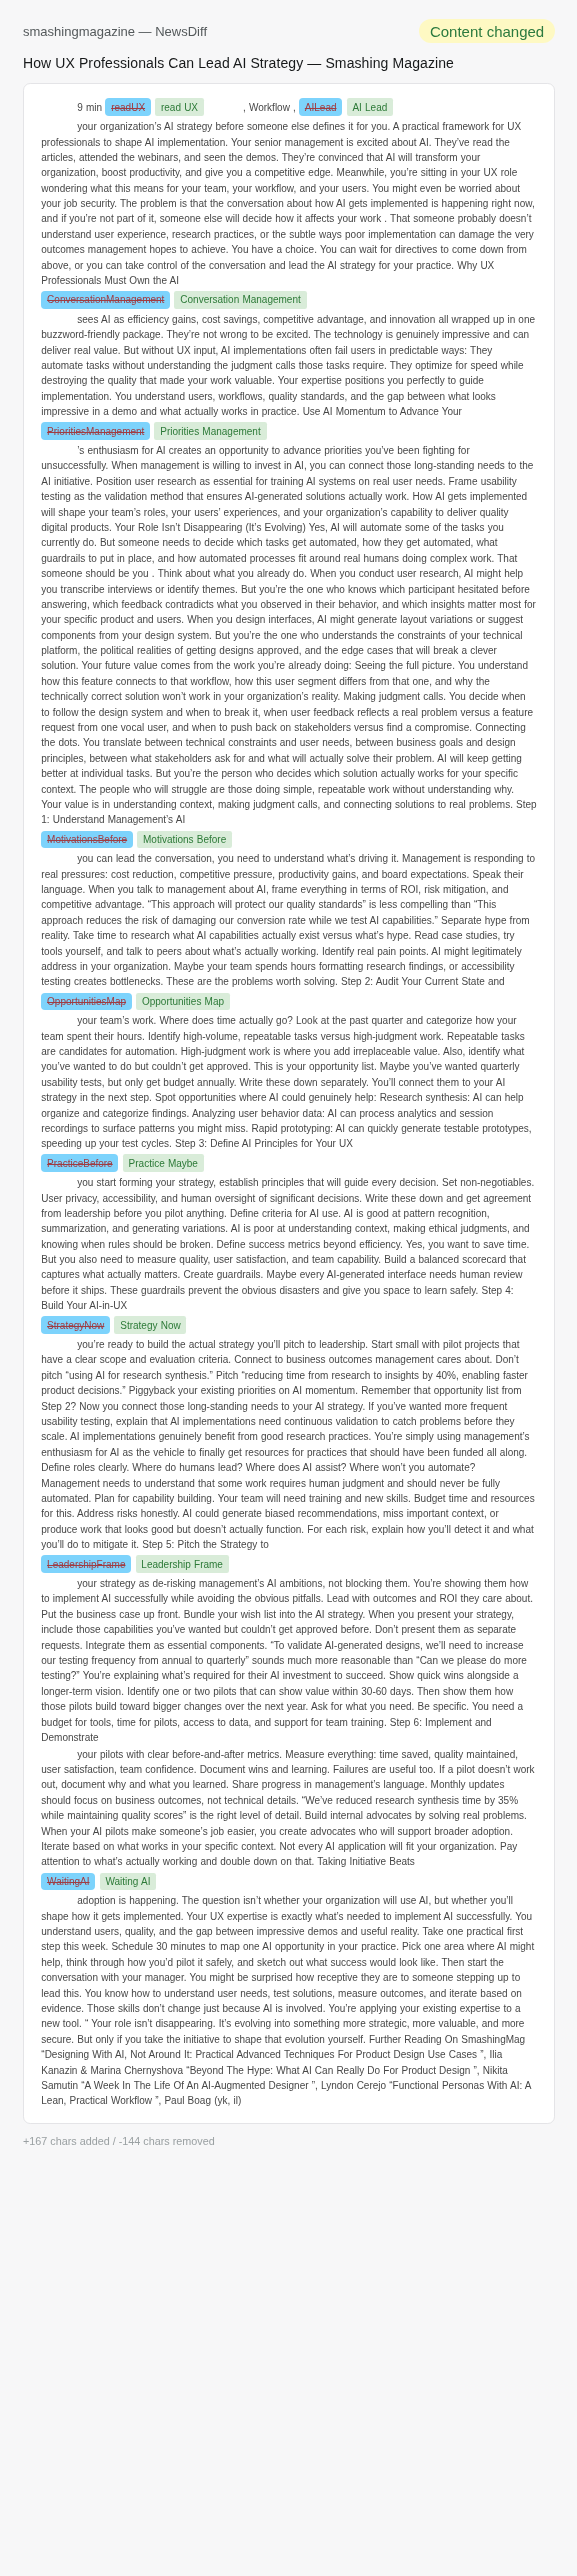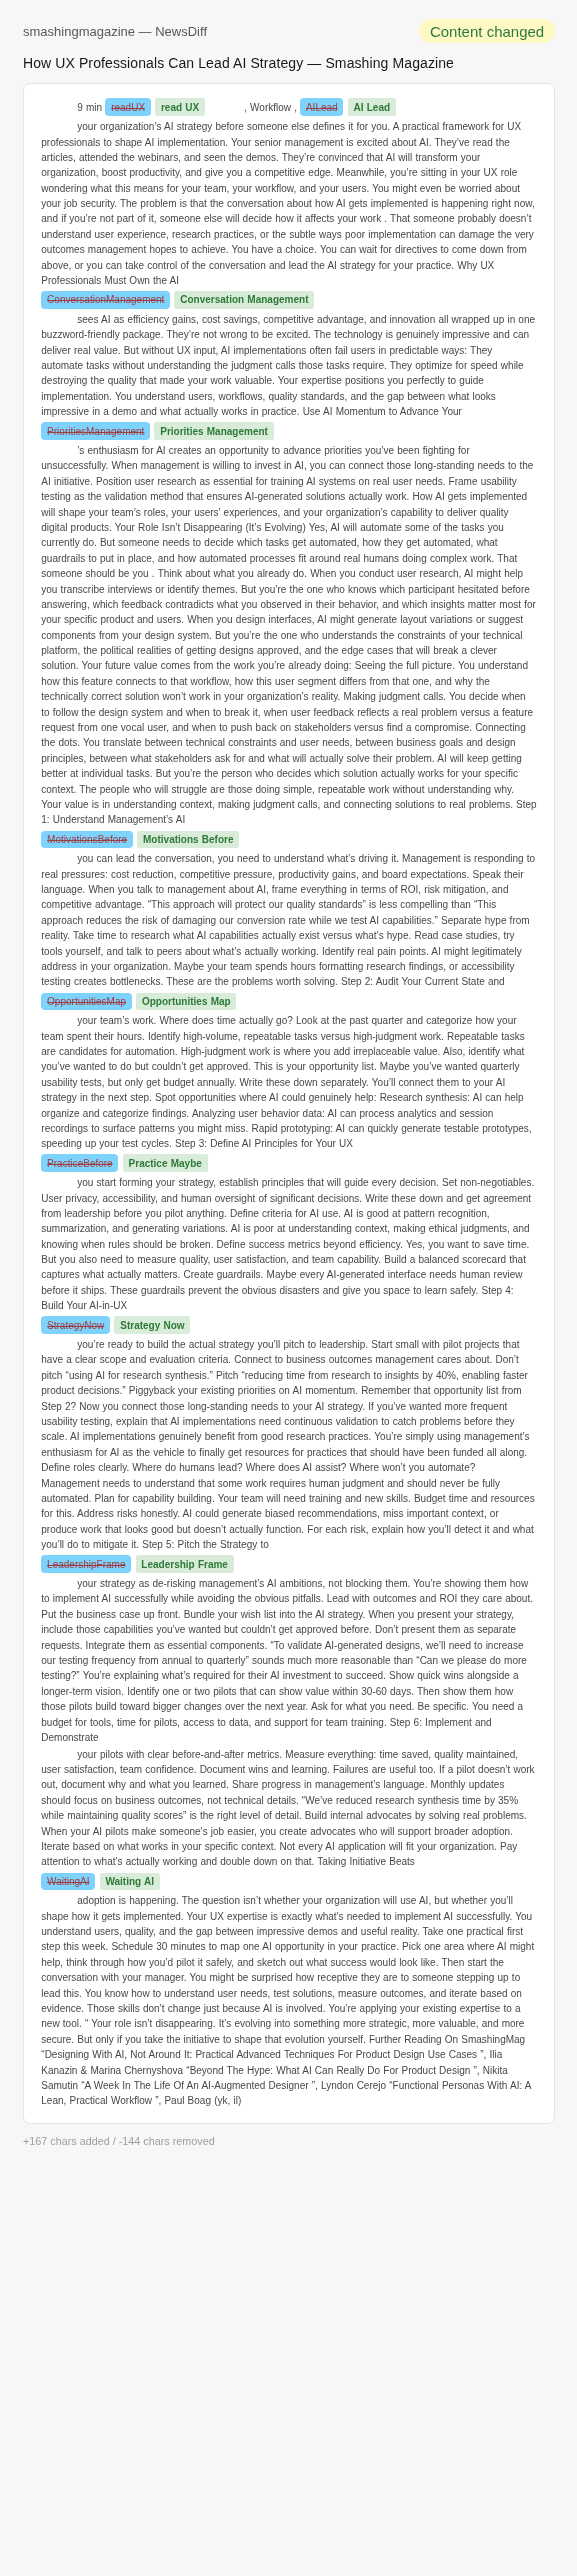--- a/index.html
+++ b/index.html
@@ -68,21 +68,20 @@
     line-height: 1.35;
   }
   .seg-ins {
     display: inline-block;
     background: #d9ecd9;
     color: #2d7a38;
     padding: 2.2px 5.8px;
     border-radius: 2.2px;
     margin: 1.4px 0;
     line-height: 1.35;
-    font-weight: bold;
   }
   .footer-note {
     color: #9aa0a2;
     font-size: 10.8px;
     margin-top: 10.8px;
   }
 </style>
 </head>
 <body>
 

